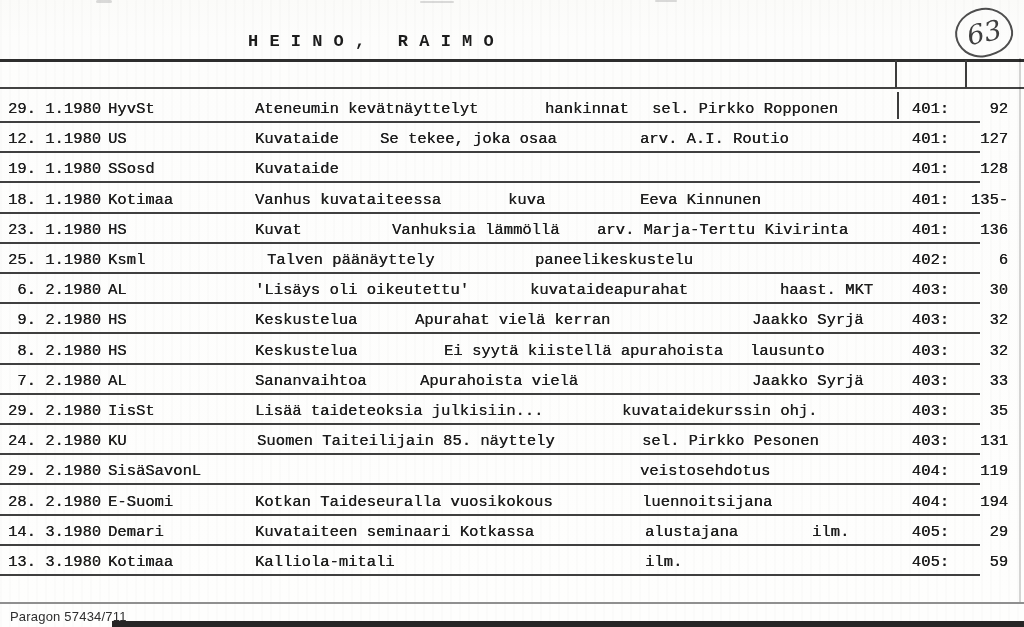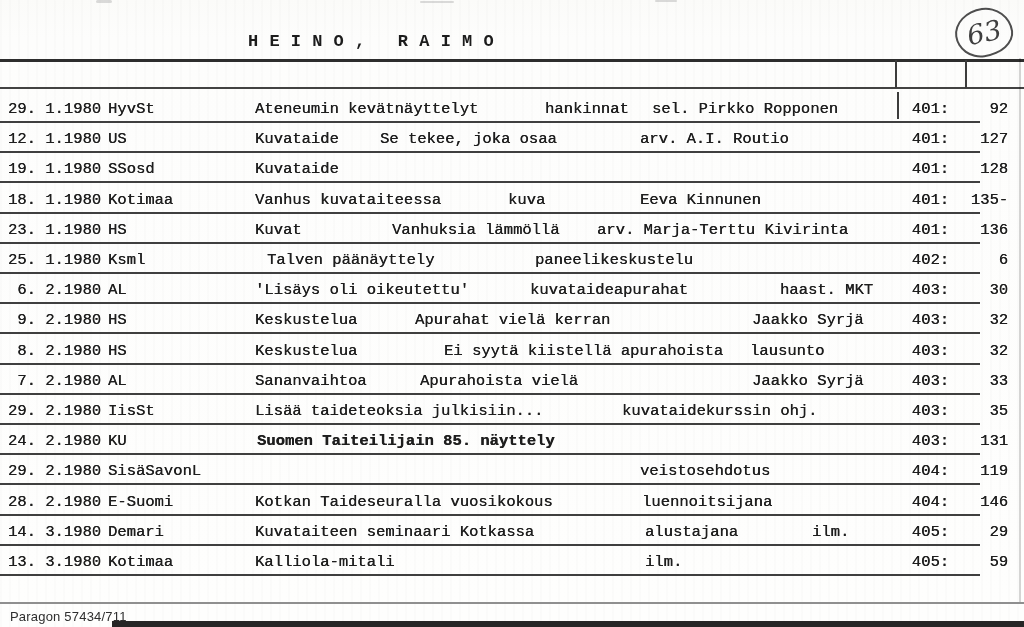--- a/index.html
+++ b/index.html
@@ -182,38 +182,39 @@
         <span class="cell date">29. 2.1980</span>
         <span class="cell source">IisSt</span>
         <span class="cell seg" style="left: 255px;">Lisää taideteoksia julkisiin...</span>
         <span class="cell seg" style="left: 622px;">kuvataidekurssin ohj.</span>
         <span class="cell ref">403:</span>
         <span class="cell page">35</span>
       </div>
       <div class="row" style="top: 427.2px;">
         <span class="cell date">24. 2.1980</span>
         <span class="cell source">KU</span>
-        <span class="cell seg" style="left: 257px; font-weight: bold;">Suomen Taiteilijain 85. näyttely</span>
+        <span class="cell seg" style="left: 257px;">Suomen Taiteilijain 85. näyttely</span>
+        <span class="cell seg" style="left: 642px;">sel. Pirkko Pesonen</span>
         <span class="cell ref">403:</span>
         <span class="cell page">131</span>
       </div>
       <div class="row" style="top: 457.4px;">
         <span class="cell date">29. 2.1980</span>
         <span class="cell source">SisäSavonL</span>
         <span class="cell seg" style="left: 640px; text-align: center;">veistosehdotus</span>
         <span class="cell ref">404:</span>
         <span class="cell page">119</span>
       </div>
       <div class="row" style="top: 487.6px;">
         <span class="cell date">28. 2.1980</span>
         <span class="cell source">E-Suomi</span>
         <span class="cell seg" style="left: 255px;">Kotkan Taideseuralla vuosikokous</span>
         <span class="cell seg" style="left: 642px;">luennoitsijana</span>
         <span class="cell ref">404:</span>
-        <span class="cell page">146</span>
+        <span class="cell page">194</span>
       </div>
       <div class="row" style="top: 517.8px;">
         <span class="cell date">14. 3.1980</span>
         <span class="cell source">Demari</span>
         <span class="cell seg" style="left: 255px;">Kuvataiteen seminaari Kotkassa</span>
         <span class="cell seg" style="left: 645px;">alustajana</span>
         <span class="cell seg" style="left: 812px;">ilm.</span>
         <span class="cell ref">405:</span>
         <span class="cell page">29</span>
       </div>

